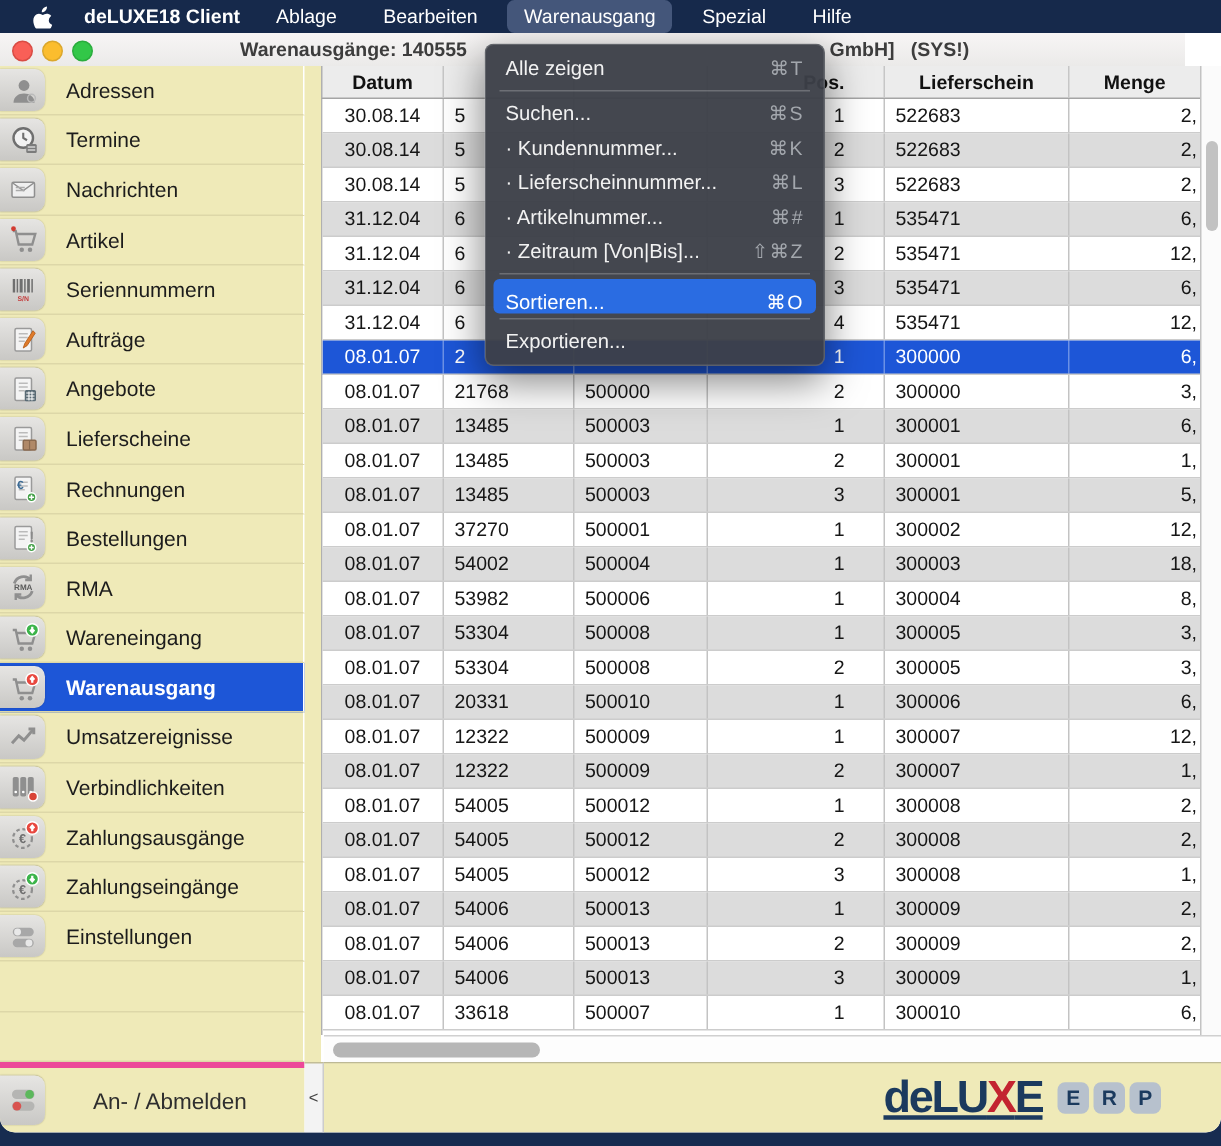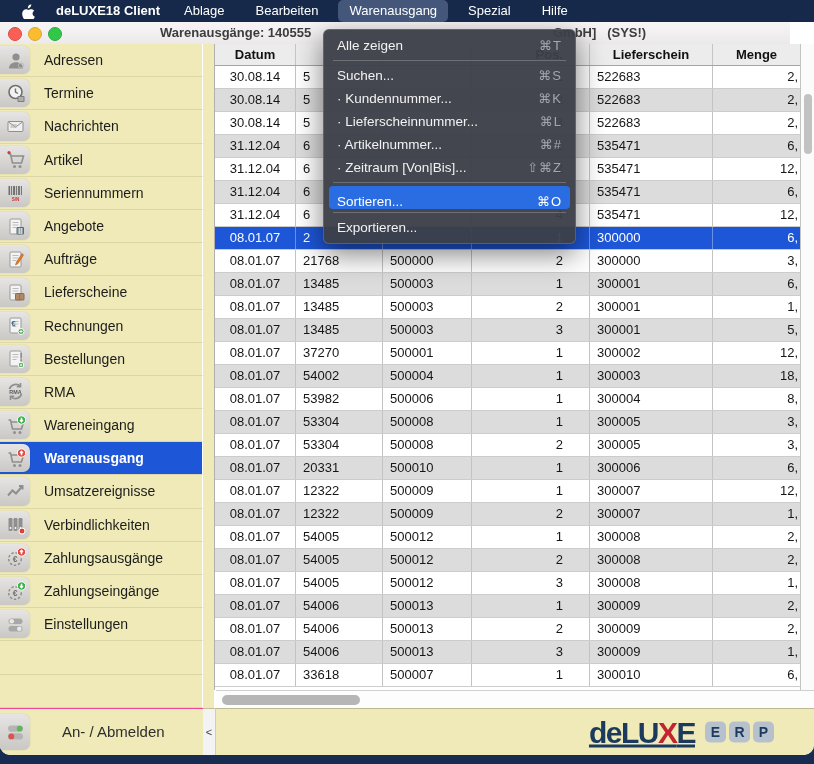--- a/index.html
+++ b/index.html
@@ -33,21 +33,21 @@
     box-sizing:border-box;border-right:1px solid #ffffff;}
   .sb-item.selected{background:var(--accent);}
   .sb-plate{position:absolute;left:0;top:2px;bottom:2px;width:30px;
     background:linear-gradient(#e6e5e3,#c9c8c5);border-radius:0 7px 7px 0;
     display:flex;align-items:center;justify-content:center;box-shadow:0 0 1px rgba(0,0,0,.3);}
   .sb-label{position:absolute;left:44px;top:0;line-height:32px;font-size:14px;color:#1c1c1c;white-space:nowrap;}
   .sb-item.selected .sb-label{color:#fff;font-weight:bold;}
   .sb-empty{width:203px;height:33.2px;border-bottom:1px solid #ddd7a8;box-sizing:border-box;border-right:1px solid #fff;}
 
   .logout-row{position:absolute;left:0;top:686px;width:203px;height:47px;background:var(--sidebar-bg);
-    border-top:1px solid #ec4899;box-sizing:border-box;}
+    border-top:4px solid #ec4899;box-sizing:border-box;}
   .logout-row .sb-plate{top:5px;bottom:5px;}
   .logout-label{position:absolute;left:62px;top:0;line-height:46px;font-size:15px;color:#2e2e2e;}
   .collapse-btn{position:absolute;left:203px;top:686px;width:13px;height:47px;background:#f3f3f3;
     border-top:1px solid #c2bd97;border-right:1px solid #cccccc;box-sizing:border-box;
     font-size:11px;color:#444;text-align:center;line-height:46px;}
 
   
   .thead{position:absolute;left:214px;top:22px;width:586px;height:22px;background:#ececec;
     border-left:1px solid #b0b0b0;border-bottom:1px solid #a5a5a5;box-sizing:border-box;
     display:grid;grid-template-columns:81px 87px 89px 118px 123px 87px;}
@@ -83,21 +83,21 @@
   .footer{position:absolute;left:216px;top:686px;right:0;height:47px;background:var(--sidebar-bg);
     border-top:1px solid #bdb995;box-sizing:border-box;border-radius:0 0 10px 0;}
   .logo{position:absolute;right:40px;top:50%;transform:translateY(-50%);display:flex;align-items:center;}
   .logo-word{font-size:30px;font-weight:bold;letter-spacing:-1.5px;color:var(--logo-navy);line-height:27px;text-decoration:underline;}
   .logo-x{color:var(--logo-red);}
   .logo-chips{display:flex;margin-left:7px;}
   .chip{width:21px;height:21px;margin-left:3px;border-radius:5px;background:#b7c1cd;
     color:var(--logo-navy);font-size:14px;font-weight:bold;text-align:center;line-height:21px;}
 
   
-  .menu{position:absolute;left:323px;top:7px;width:253px;background:rgba(60,64,72,.96);
+  .menu{position:absolute;left:323px;top:7px;width:227px;background:rgba(60,64,72,.96);
     border:1px solid rgba(255,255,255,.16);border-radius:6px;box-shadow:0 10px 28px rgba(0,0,0,.5);
     padding:4px 0;z-index:50;box-sizing:border-box;}
   .mi{position:relative;height:23px;margin:0 5px;border-radius:4px;display:flex;align-items:center;}
   .mi-label{flex:1;padding-left:8px;font-size:13.5px;color:#f2f2f2;white-space:nowrap;}
   .mi-sc{padding-right:8px;font-size:13px;color:#a3a7ad;letter-spacing:1px;}
   .mi.hl{background:var(--menu-hl);align-items:flex-end;}
   .mi.hl .mi-label,.mi.hl .mi-sc{color:#fff;}
   .msep{height:1px;margin:3px 9px;background:rgba(255,255,255,.22);}
 </style>
 </head>
@@ -188,35 +188,35 @@
               <text x="10" y="18.5" font-size="4.6" font-weight="bold" fill="#c43a3a" text-anchor="middle" font-family="Liberation Sans,sans-serif">S/N</text>
             </svg>
           </span>
           <span class="sb-label">Seriennummern</span>
         </div>
         <div class="sb-item">
           <span class="sb-plate">
             <svg width="21" height="21" viewBox="0 0 20 21">
               <rect x="4.5" y="3" width="11" height="15" rx="1" fill="#f4f4f4" stroke="#9a9a9a"></rect>
               <path d="M7 6.5h6M7 9h6M7 11.5h4" stroke="#bbb" stroke-width="1"></path>
+              <path d="M16.5 4.5l-5.5 8.5-1 3 2.6-1.6 5.4-8.3z" fill="#e07b2a" stroke="#b65f1c" stroke-width="0.6"></path>
+            </svg>
+          </span>
+          <span class="sb-label">Aufträge</span>
+        </div>
+        <div class="sb-item">
+          <span class="sb-plate">
+            <svg width="21" height="21" viewBox="0 0 20 21">
+              <rect x="4.5" y="3" width="11" height="15" rx="1" fill="#f4f4f4" stroke="#9a9a9a"></rect>
+              <path d="M7 6.5h6M7 9h6M7 11.5h4" stroke="#bbb" stroke-width="1"></path>
               <rect x="11" y="11" width="7.5" height="7.5" rx="1" fill="#5a6b75"></rect>
               <path d="M12 13h5.5M12 15h5.5M12 17h5.5M13.8 12v6M15.8 12v6" stroke="#fff" stroke-width="0.7"></path>
             </svg>
           </span>
           <span class="sb-label">Angebote</span>
-        </div>
-        <div class="sb-item">
-          <span class="sb-plate">
-            <svg width="21" height="21" viewBox="0 0 20 21">
-              <rect x="4.5" y="3" width="11" height="15" rx="1" fill="#f4f4f4" stroke="#9a9a9a"></rect>
-              <path d="M7 6.5h6M7 9h6M7 11.5h4" stroke="#bbb" stroke-width="1"></path>
-              <path d="M16.5 4.5l-5.5 8.5-1 3 2.6-1.6 5.4-8.3z" fill="#e07b2a" stroke="#b65f1c" stroke-width="0.6"></path>
-            </svg>
-          </span>
-          <span class="sb-label">Aufträge</span>
         </div>
         <div class="sb-item">
           <span class="sb-plate">
             <svg width="21" height="21" viewBox="0 0 20 21">
               <rect x="4.5" y="3" width="11" height="15" rx="1" fill="#f4f4f4" stroke="#9a9a9a"></rect>
               <path d="M7 6.5h6M7 9h6M7 11.5h4" stroke="#bbb" stroke-width="1"></path>
               <rect x="10" y="11.5" width="8.5" height="6.5" rx="0.8" fill="#b08968" stroke="#8a6a4f"></rect>
               <path d="M14.2 11.5v6.5" stroke="#8a6a4f" stroke-width="0.8"></path>
             </svg>
           </span>

